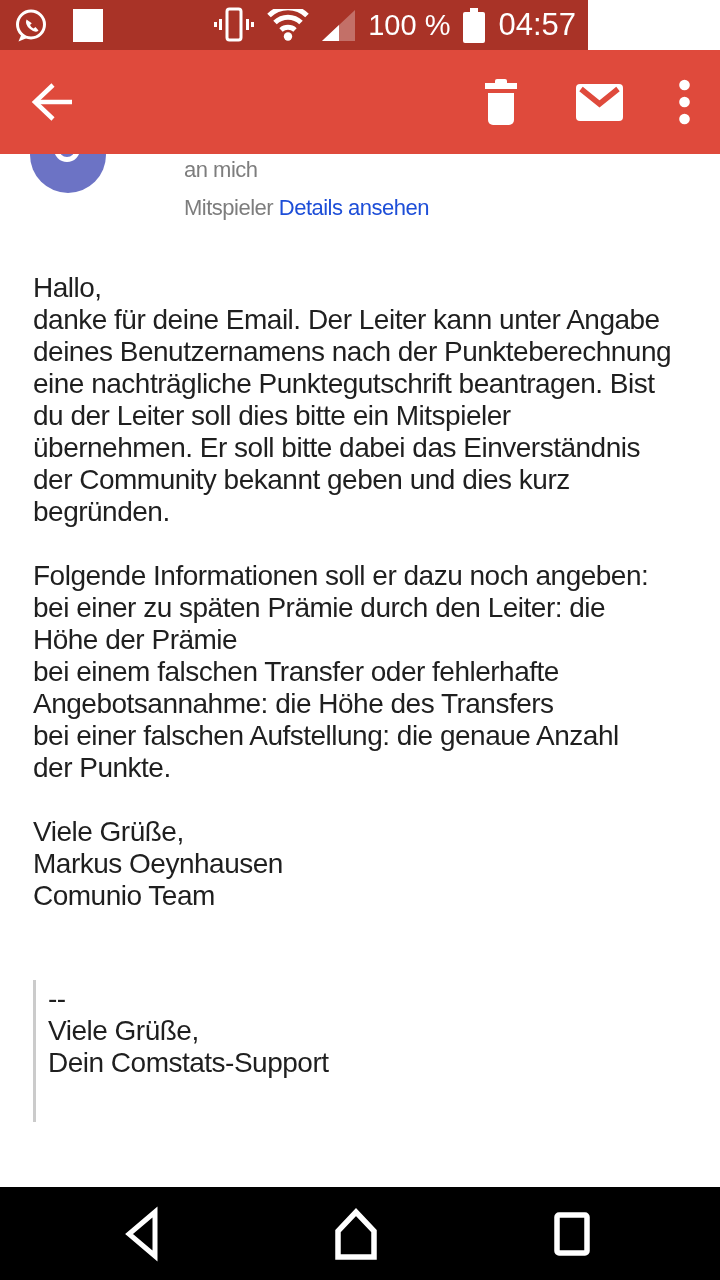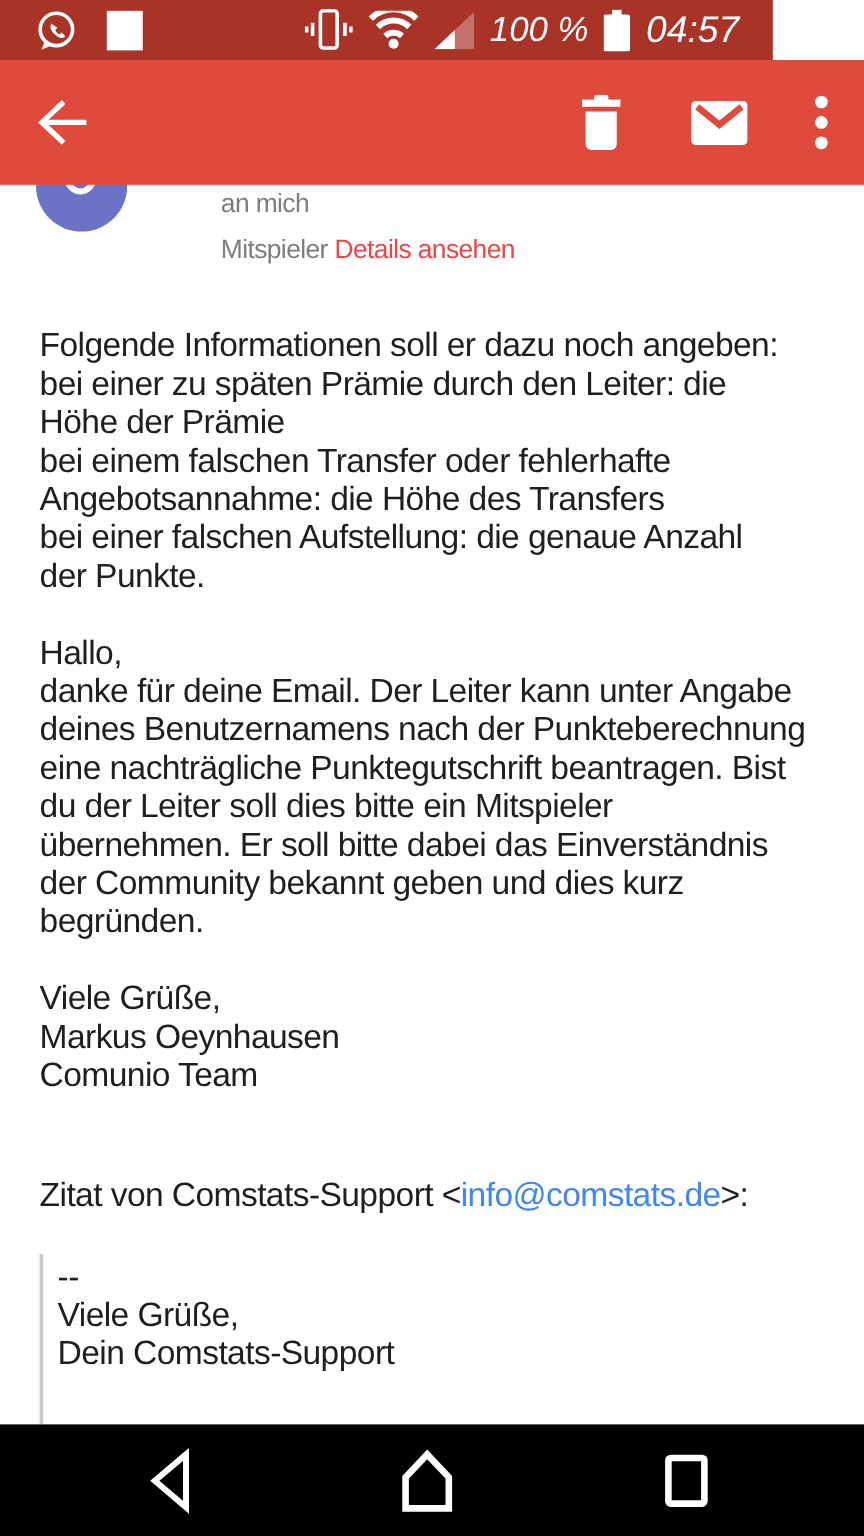--- a/index.html
+++ b/index.html
@@ -1,42 +1,42 @@
 <!DOCTYPE html>
 <html lang="de"><head>
 <meta charset="utf-8">
 <style>
   html,body{margin:0;padding:0;background:#fff;}
   .screen{position:relative;width:720px;height:1280px;overflow:hidden;
     font-family:"Liberation Sans","DejaVu Sans",sans-serif;background:#fff;}
 
   
-  .status-bar{position:absolute;top:0;left:0;width:644px;height:50px;background:#A93327;
+  .status-bar{position:absolute;top:0;left:0;width:588px;height:50px;background:#A93327;
     display:flex;align-items:center;justify-content:space-between;z-index:7;
-    padding:0 28px;box-sizing:border-box;color:#fff;font-style:italic;}
+    padding:0 12px;box-sizing:border-box;color:#fff;}
   .sb-left{display:flex;align-items:center;gap:24px;}
   .sb-right{display:flex;align-items:center;gap:13px;}
   .sb-square{width:30px;height:33px;background:#fff;}
   .sb-text{font-size:29px;color:#fff;letter-spacing:0;}
   .sb-time{font-size:31px;color:#fff;}
 
   
   .app-bar{position:absolute;top:50px;left:0;width:720px;height:104px;background:#DF4A3C;
     display:flex;align-items:center;justify-content:space-between;z-index:6;
     padding:0 30px;box-sizing:border-box;}
   .ab-actions{display:flex;align-items:center;gap:56px;}
 
   
   .avatar{position:absolute;top:117px;left:30px;width:76px;height:76px;border-radius:50%;
     background:#6C73C5;z-index:1;}
   .avatar-glyph{position:absolute;left:24px;top:19px;width:16px;height:16px;border-radius:50%;
     border:5px solid #fff;}
   .email-header{position:absolute;top:151px;left:148px;z-index:2;
     font-size:22px;line-height:38px;letter-spacing:-0.5px;color:#7d7d7d;margin-left:36px;}
-  .meta-line .link{color:#ef4444;text-decoration:none;}
+  .meta-line .link{color:#1d4ed8;text-decoration:none;}
 
   
   .email-body{position:absolute;top:272px;left:33px;width:680px;z-index:2;
     font-size:28px;line-height:32px;letter-spacing:-0.5px;color:#1f1f1f;}
   .email-body p{margin:0 0 32px 0;white-space:pre;}
   .email-body p.sig{margin-bottom:68px;}
   .email-body p.zitat{margin-bottom:33px;}
   .zitat .link{color:#4285F4;text-decoration:none;}
   blockquote.quote{margin:0;border-left:3px solid #CBCBCB;padding:3px 0 0 12px;
     min-height:142px;white-space:pre;box-sizing:border-box;}
@@ -133,39 +133,38 @@
 
   <div class="avatar">
     <div class="avatar-glyph"></div>
   </div>
   <div class="email-header">
     <div class="to-line">an mich</div>
     <div class="meta-line"><span>Mitspieler</span> <a href="#" class="link">Details ansehen</a></div>
   </div>
 
   <div class="email-body">
-    <p>Folgende Informationen soll er dazu noch angeben:
-bei einer zu späten Prämie durch den Leiter: die
-Höhe der Prämie
-bei einem falschen Transfer oder fehlerhafte
-Angebotsannahme: die Höhe des Transfers
-bei einer falschen Aufstellung: die genaue Anzahl
-der Punkte.</p>
     <p>Hallo,
 danke für deine Email. Der Leiter kann unter Angabe
 deines Benutzernamens nach der Punkteberechnung
 eine nachträgliche Punktegutschrift beantragen. Bist
 du der Leiter soll dies bitte ein Mitspieler
 übernehmen. Er soll bitte dabei das Einverständnis
 der Community bekannt geben und dies kurz
 begründen.</p>
+    <p>Folgende Informationen soll er dazu noch angeben:
+bei einer zu späten Prämie durch den Leiter: die
+Höhe der Prämie
+bei einem falschen Transfer oder fehlerhafte
+Angebotsannahme: die Höhe des Transfers
+bei einer falschen Aufstellung: die genaue Anzahl
+der Punkte.</p>
     <p class="sig">Viele Grüße,
 Markus Oeynhausen
 Comunio Team</p>
-    <p class="zitat"><span>Zitat von Comstats-Support &lt;</span><a href="#" class="link">info@comstats.de</a><span>&gt;:</span></p>
     <blockquote class="quote">--
 Viele Grüße,
 Dein Comstats-Support</blockquote>
   </div>
 
   <div class="nav-bar">
     <span class="nav-btn">
       <svg width="38" height="56" viewBox="0 0 38 56">
         <path d="M33 6 L7 28 L33 50 Z" fill="none" stroke="#fff" stroke-width="5"></path>
       </svg>

